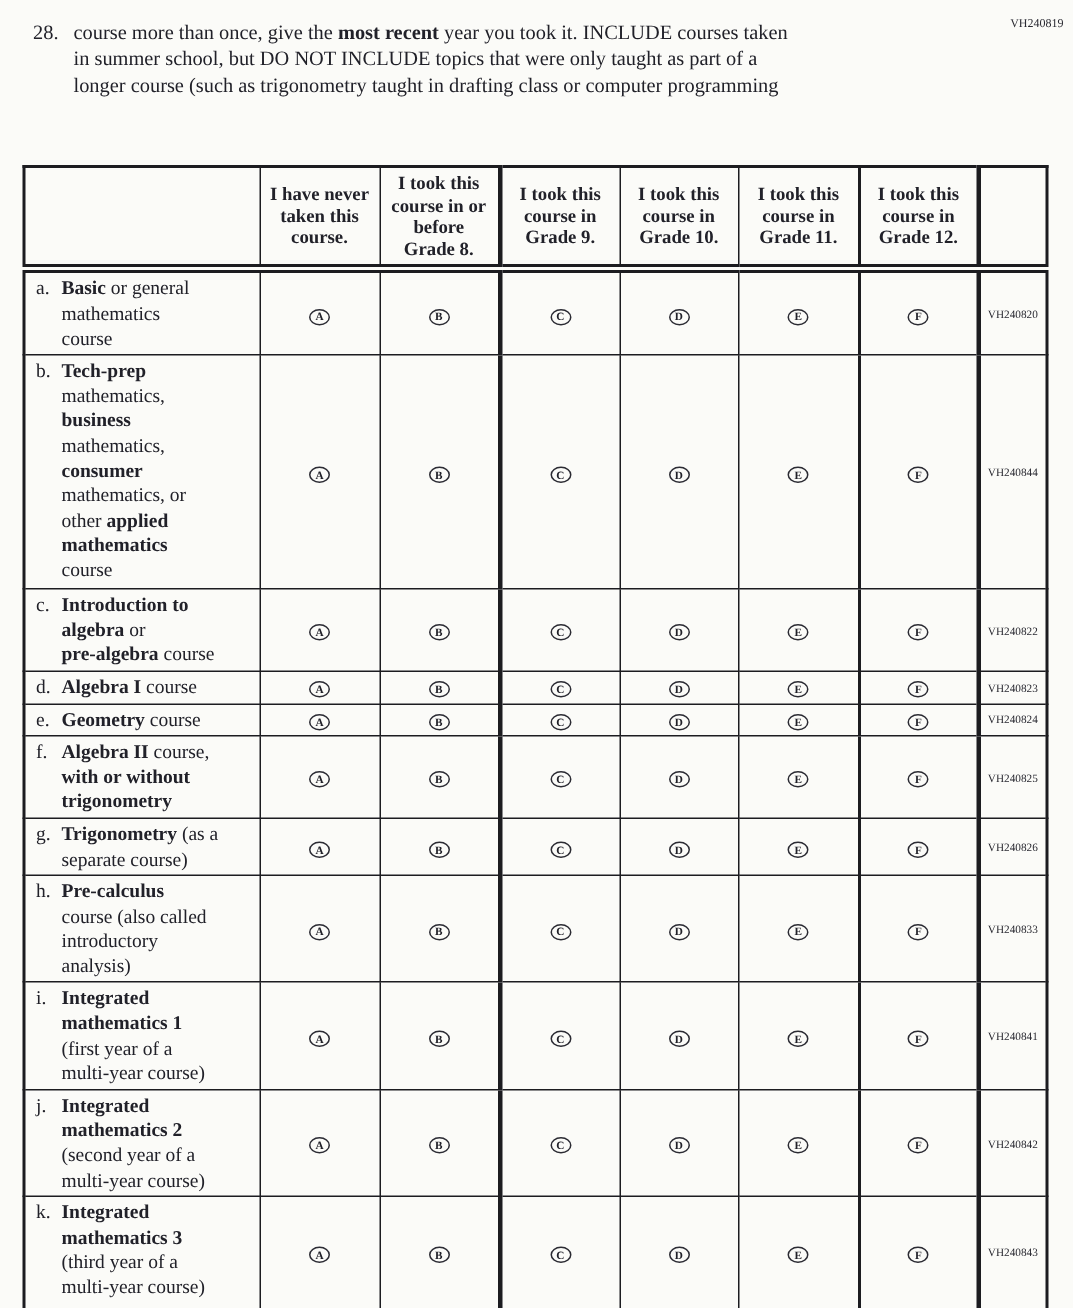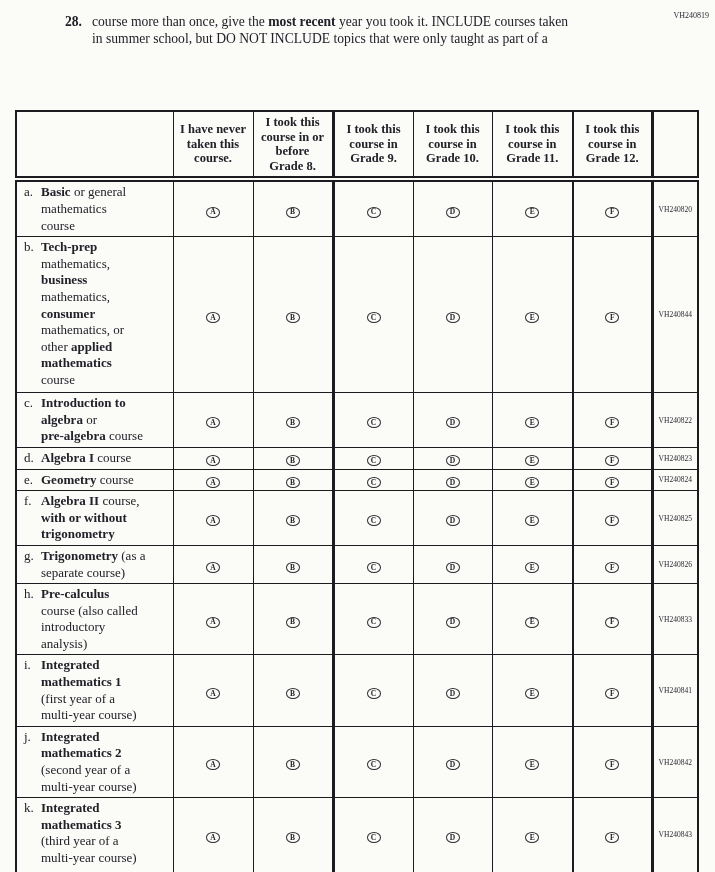--- a/index.html
+++ b/index.html
@@ -15,21 +15,21 @@
   .top-code{
     position:absolute;top:11px;right:6px;
     font-size:8px;letter-spacing:0;color:#2a2a32;
   }
 
   .question{
     position:absolute;top:13px;left:22px;width:640px;
     display:flex;gap:7px;
     font-size:13.6px;line-height:17.3px;
   }
-  .qnum{font-weight:bold;flex:none;width:20px;margin-left:43px;}
+  .qnum{font-weight:normal;flex:none;width:20px;}
   .qline{white-space:nowrap;}
   .qline b{font-weight:bold;}
 
   table.grid{
     position:absolute;left:15px;top:110px;
     width:682px;table-layout:fixed;
     border-collapse:collapse;
     border:2.5px solid #1c1c20;
   }
   .grid th,.grid td{border:1.5px solid #1c1c20;}
@@ -74,20 +74,21 @@
 
 <div class="page">
 
   <div class="top-code">VH240819</div>
 
   <div class="question">
     <span class="qnum">28.</span>
     <span class="qtext">
         <div class="qline"><span>course more than once, give the </span><b>most recent</b><span> year you took it. INCLUDE courses taken</span></div>
         <div class="qline"><span>in summer school, but DO NOT INCLUDE topics that were only taught as part of a</span></div>
+        <div class="qline"><span>longer course (such as trigonometry taught in drafting class or computer programming</span></div>
       </span>
   </div>
 
   <table class="grid">
     <colgroup>
       <col style="width:157px">
       <col style="width:80px">
       <col style="width:80px">
       <col style="width:80px">
       <col style="width:79px">

